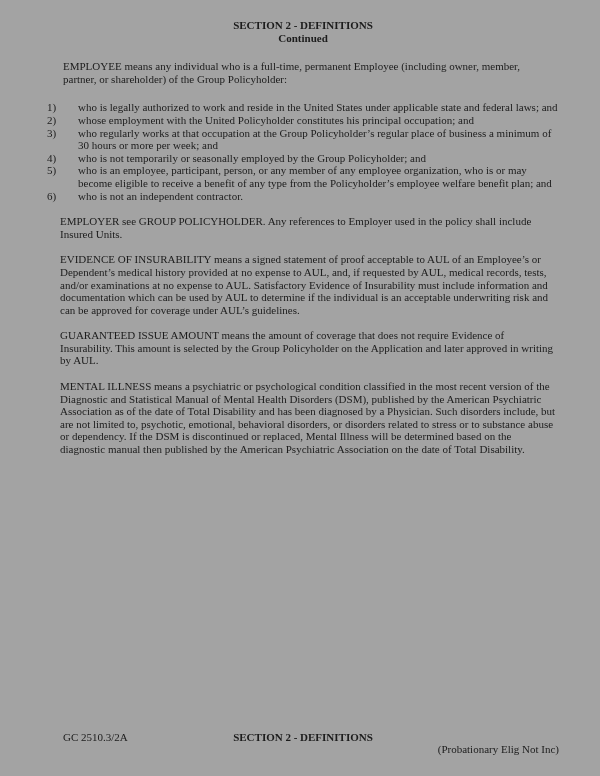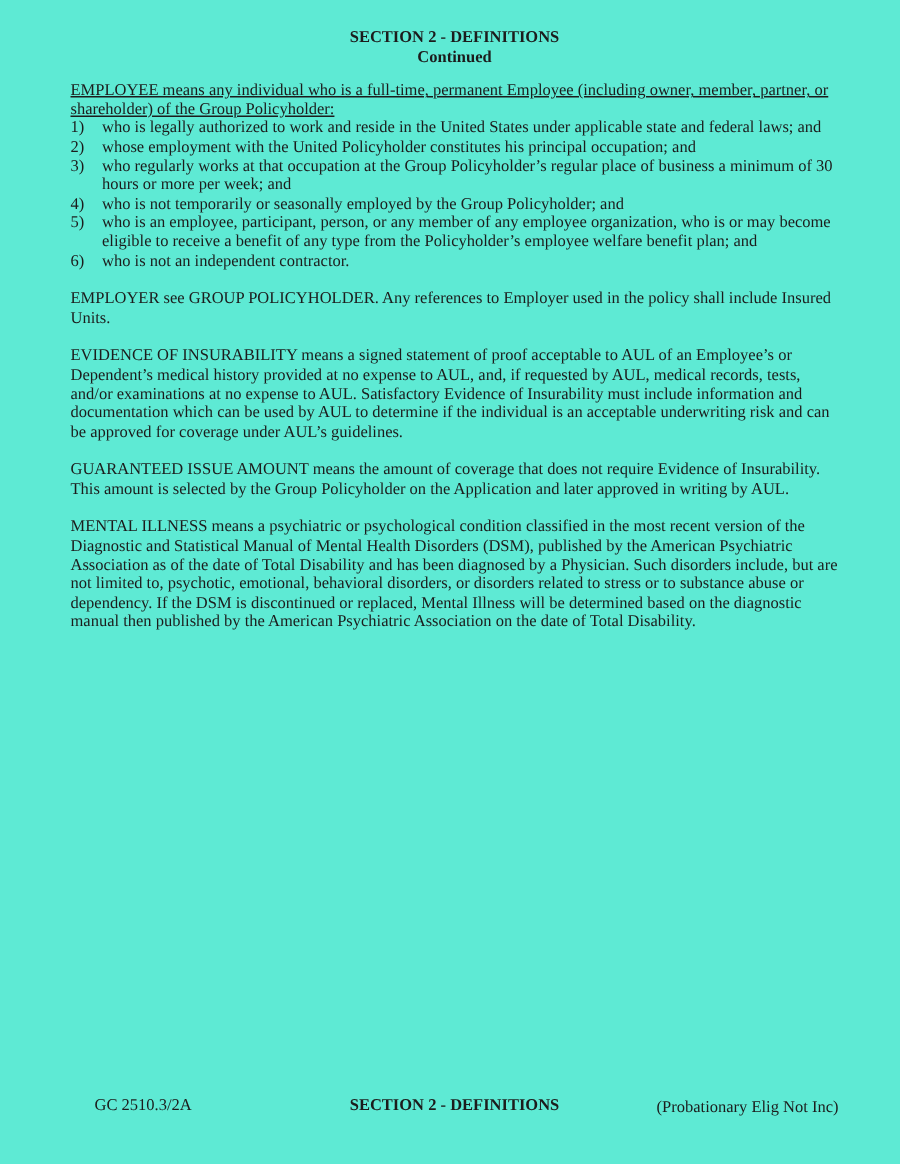--- a/index.html
+++ b/index.html
@@ -4,21 +4,21 @@
 <style>
   html, body {
     margin: 0;
     padding: 0;
     background: #ffffff;
   }
   .page {
     position: relative;
     width: 600px;
     height: 776px;
-    background: #5eead4;
+    background: #a3a3a3;
     color: #1c1c1c;
     font-family: "Liberation Serif", serif;
     font-size: 11px;
     line-height: 12.6px;
     overflow: hidden;
   }
   .content {
     position: absolute;
     top: 19px;
     left: 47px;
@@ -26,39 +26,39 @@
   }
   .title-block {
     text-align: center;
     font-weight: bold;
     margin-bottom: 10px;
   }
   .title-line {
     display: block;
   }
   .para {
-    margin: 13px 0 0 0;
+    margin: 13px 0 0 13px;
   }
   .intro {
-    margin: 0;
-    text-decoration: underline;
+    margin: 16px;
   }
   .num-list {
     margin: 0;
     padding: 0;
   }
   .num-item {
     display: flex;
     align-items: flex-start;
   }
   .num-item .num {
     flex: 0 0 21px;
   }
   .num-item .item-text {
     flex: 1 1 auto;
+    margin-left: 10px;
   }
   .footer {
     position: absolute;
     top: 731px;
     left: 47px;
     width: 512px;
     height: 14px;
   }
   .footer .footer-left {
     position: absolute;
@@ -69,21 +69,21 @@
     position: absolute;
     left: 0;
     right: 0;
     top: 0;
     text-align: center;
     font-weight: bold;
   }
   .footer .footer-right {
     position: absolute;
     right: 0;
-    top: 1px;
+    top: 12px;
   }
 </style>
 </head>
 <body>
 
 <div class="page">
   <div class="content">
 
     <div class="title-block">
       <span class="title-line">SECTION 2 - DEFINITIONS</span>

